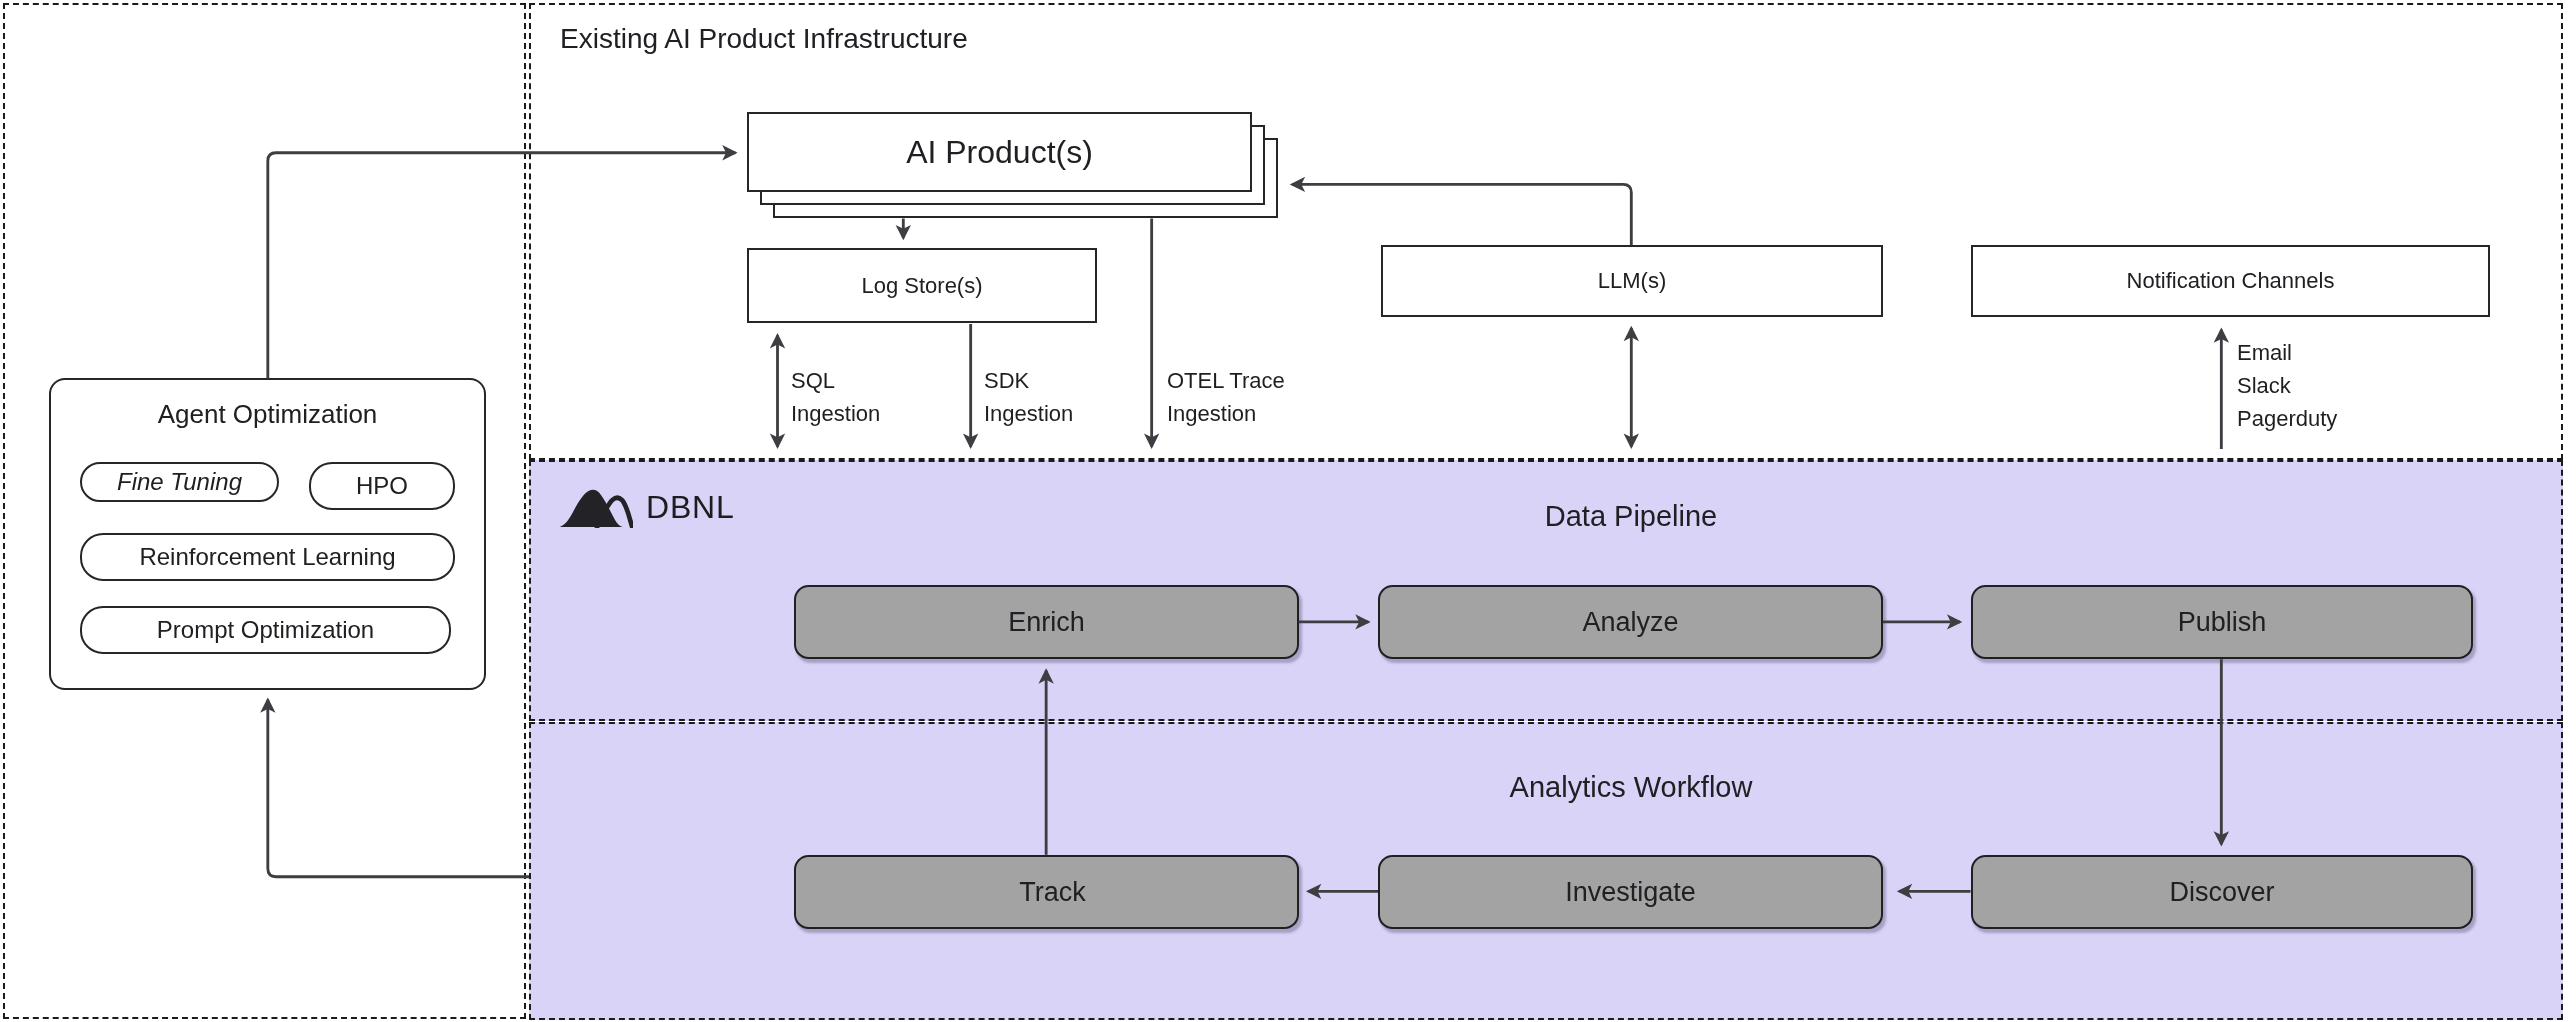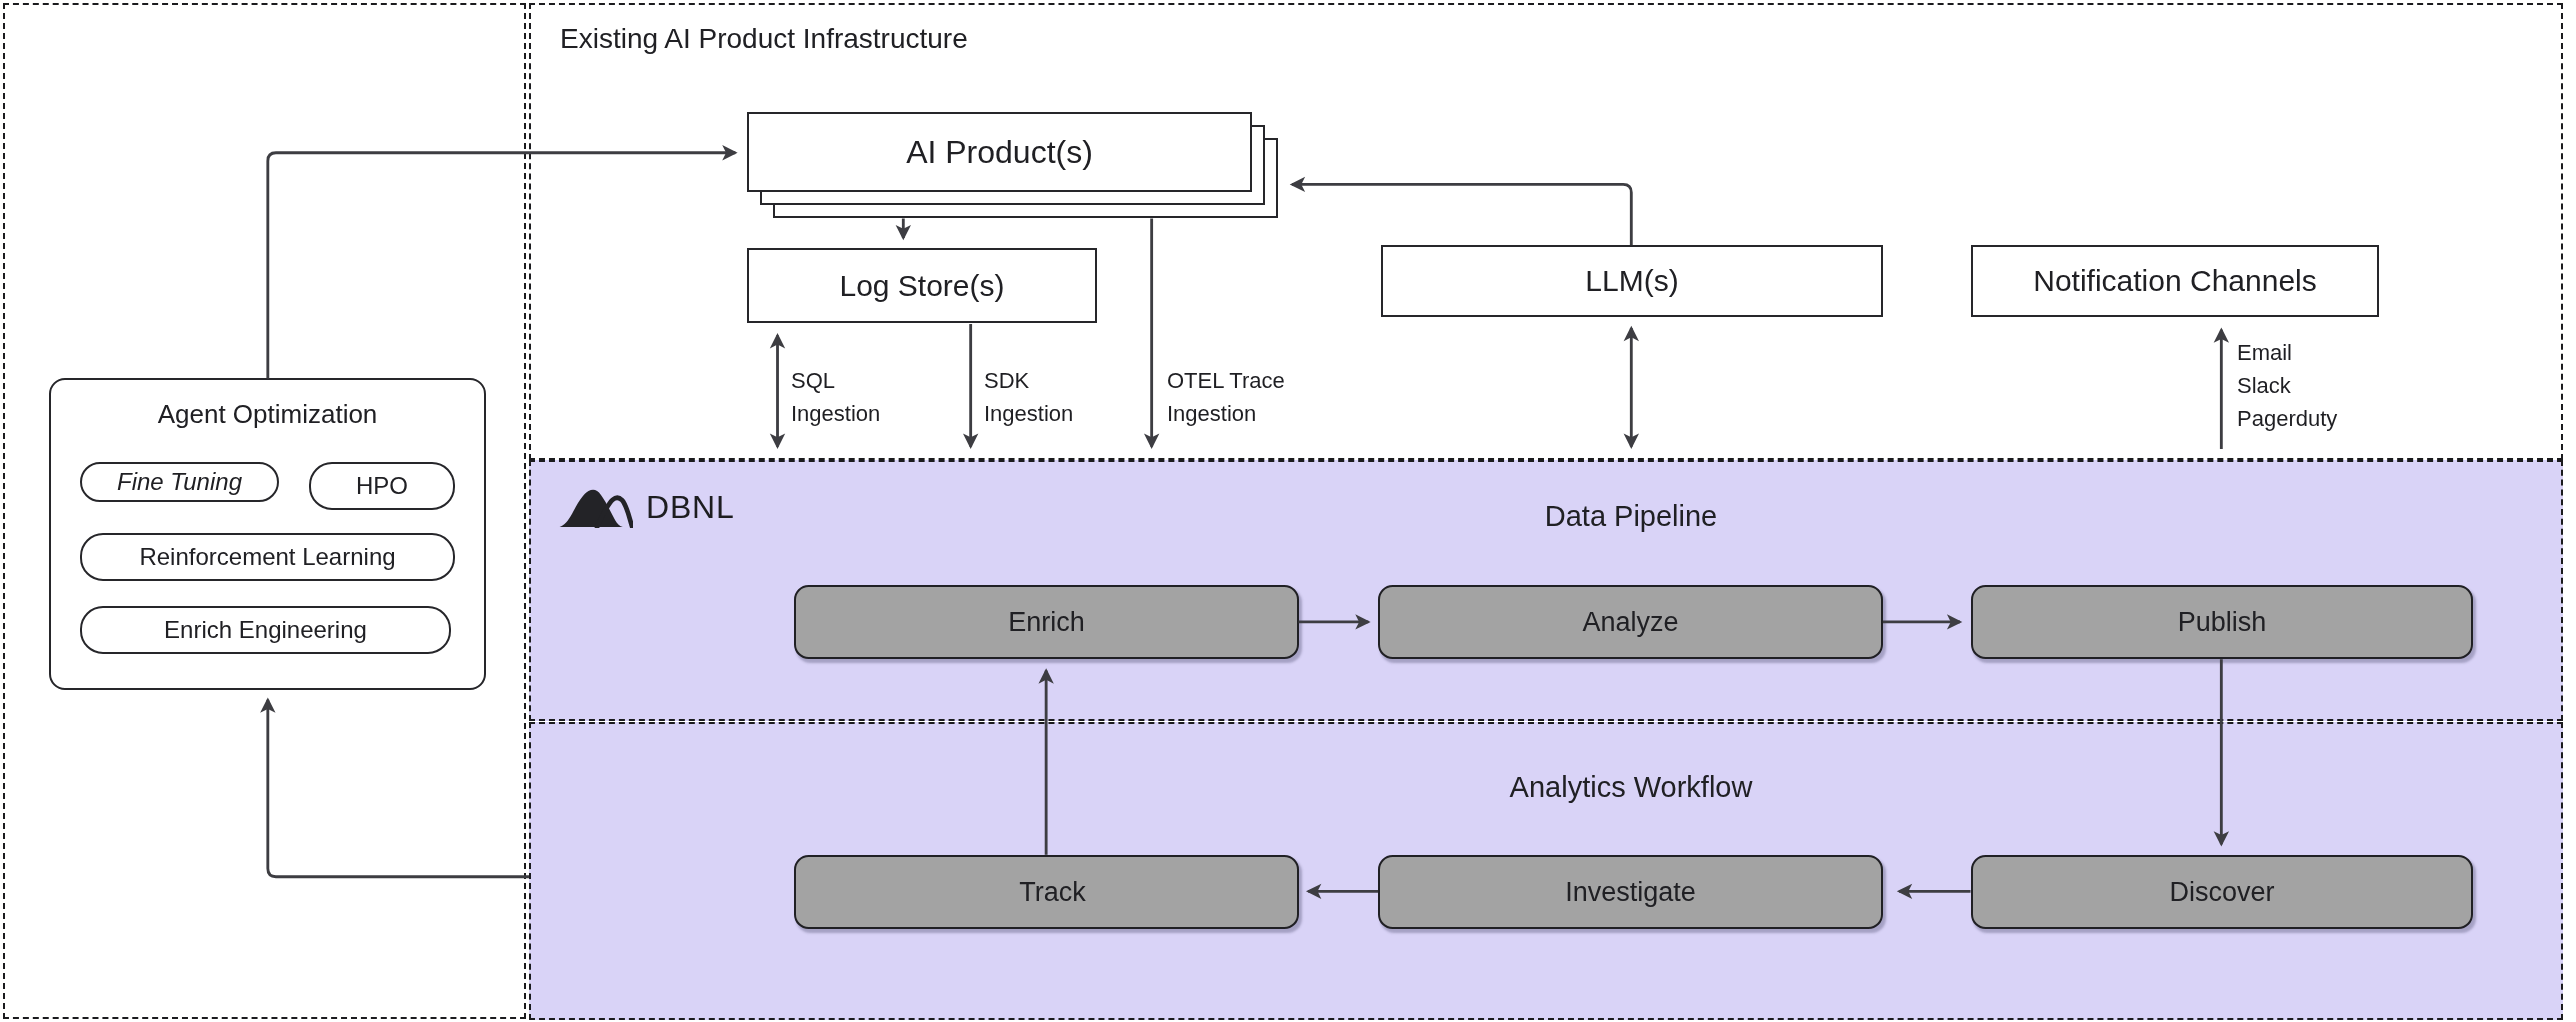--- a/index.html
+++ b/index.html
@@ -24,29 +24,29 @@
 
   .infra-title{position:absolute;left:560px;top:23px;font-size:28px;color:var(--ink);}
   .section-title{position:absolute;left:1631px;transform:translateX(-50%);font-size:29px;color:var(--ink);white-space:nowrap;}
   #title-pipeline{top:500px;}
   #title-analytics{top:771px;}
 
   .brand{position:absolute;left:558px;top:487px;display:flex;align-items:center;gap:13px;}
   .brand-text{font-size:32px;font-weight:500;letter-spacing:0.8px;color:#1d1d20;}
 
   .box{position:absolute;background:#fff;border:2.4px solid var(--border);
-       display:flex;align-items:center;justify-content:center;font-size:30px;}
+       display:flex;align-items:center;justify-content:center;font-size:22px;}
   .stack-layer{position:absolute;background:#fff;border:2.4px solid var(--border);}
   #stack-l3{left:773px;top:138px;width:505px;height:80px;z-index:1;}
   #stack-l2{left:760px;top:125px;width:505px;height:80px;z-index:2;}
   #stack-front{left:747px;top:112px;width:505px;height:80px;z-index:3;
        display:flex;align-items:center;justify-content:center;font-size:32px;background:#fff;border:2.4px solid var(--border);position:absolute;}
   #box-log{left:747px;top:248px;width:350px;height:75px;}
   #box-llm{left:1381px;top:245px;width:502px;height:72px;}
-  #box-notif{left:1971px;top:245px;width:408px;height:72px;}
+  #box-notif{left:1971px;top:245px;width:519px;height:72px;}
 
   .node{position:absolute;background:#a3a3a3;border:2.4px solid #202024;border-radius:14.6px;
         display:flex;align-items:center;justify-content:center;font-size:27px;
         box-shadow:2.4px 3.2px 2.4px rgba(46,46,78,.30);}
   #node-enrich{left:794px;top:585px;width:505px;height:74px;}
   #node-analyze{left:1378px;top:585px;width:505px;height:74px;}
   #node-publish{left:1971px;top:585px;width:502px;height:74px;}
   #node-track{left:794px;top:855px;width:505px;height:74px;padding-left:12px;}
   #node-investigate{left:1378px;top:855px;width:505px;height:74px;}
   #node-discover{left:1971px;top:855px;width:502px;height:74px;}
@@ -125,21 +125,21 @@
 </div>
 <div class="node" id="node-discover">
   <span>Discover</span>
 </div>
 
 <div class="agent-box"></div>
 <div class="agent-title">Agent Optimization</div>
 <div class="pill" id="pill-ft">Fine Tuning</div>
 <div class="pill" id="pill-hpo">HPO</div>
 <div class="pill" id="pill-rl">Reinforcement Learning</div>
-<div class="pill" id="pill-pe">Enrich Engineering</div>
+<div class="pill" id="pill-pe">Prompt Optimization</div>
 
 <div class="edge-label" id="label-sql">
   <span>SQL</span>
   <span>Ingestion</span>
 </div>
 <div class="edge-label" id="label-sdk">
   <span>SDK</span>
   <span>Ingestion</span>
 </div>
 <div class="edge-label" id="label-otel">

